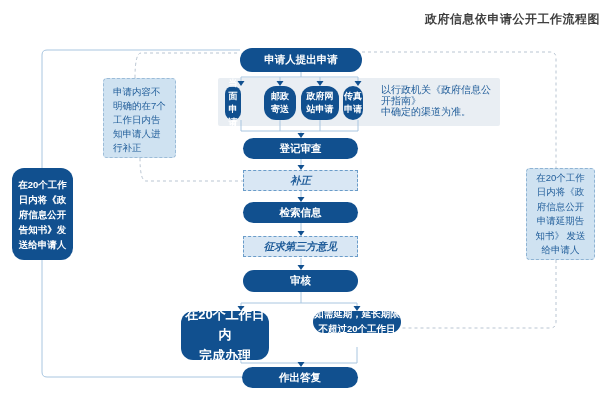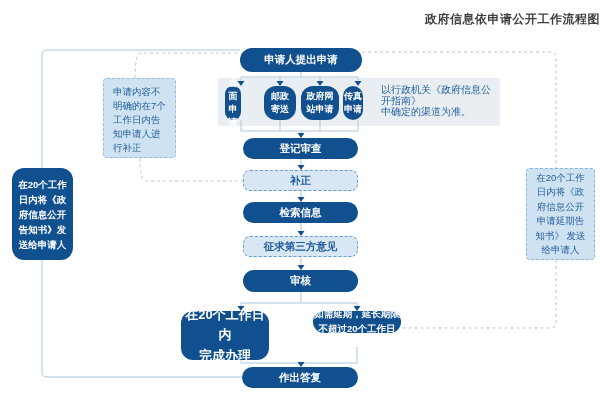--- a/index.html
+++ b/index.html
@@ -7,21 +7,21 @@
   .canvas{position:relative;width:600px;height:403px;background:#ffffff;overflow:hidden;}
   .title{position:absolute;top:11px;left:0;width:600px;text-align:right;
          font-size:12px;font-weight:bold;color:#404040;letter-spacing:.5px;}
   .layer-svg{position:absolute;left:0;top:0;z-index:2;}
   .panel{position:absolute;left:218px;top:78px;width:282px;height:48px;
          background:#e9eef3;border-radius:2px;z-index:1;}
   .box{position:absolute;display:flex;align-items:center;justify-content:center;
        text-align:center;white-space:pre-line;z-index:3;box-sizing:border-box;}
   .dark{background:#11508f;color:#ffffff;border-radius:12px;font-weight:600;}
   .lightd{background:#d9e7f4;color:#1f5c99;border:1px dashed #6a9cc9;
-          border-radius:7px;font-weight:600;}
+          border-radius:0;font-weight:600;font-style:italic;}
   .note{background:#cfe2f1;color:#1f5c99;border:1px dashed #9cbcd8;border-radius:4px;}
   .fs10{font-size:10.5px;}
   .fs9{font-size:9px;line-height:1.45;}
   .start{left:240px;top:48px;width:122px;height:24px;}
   .m1{left:225px;top:86px;width:16px;height:34px;}
   .m2{left:264px;top:86px;width:32px;height:34px;}
   .m3{left:301px;top:86px;width:38px;height:34px;}
   .m4{left:343px;top:86px;width:20px;height:34px;}
   .channel-note{position:absolute;left:381px;top:84px;width:118px;z-index:3;
        font-size:10px;line-height:11px;color:#1f5c99;white-space:pre-line;text-align:left;}

